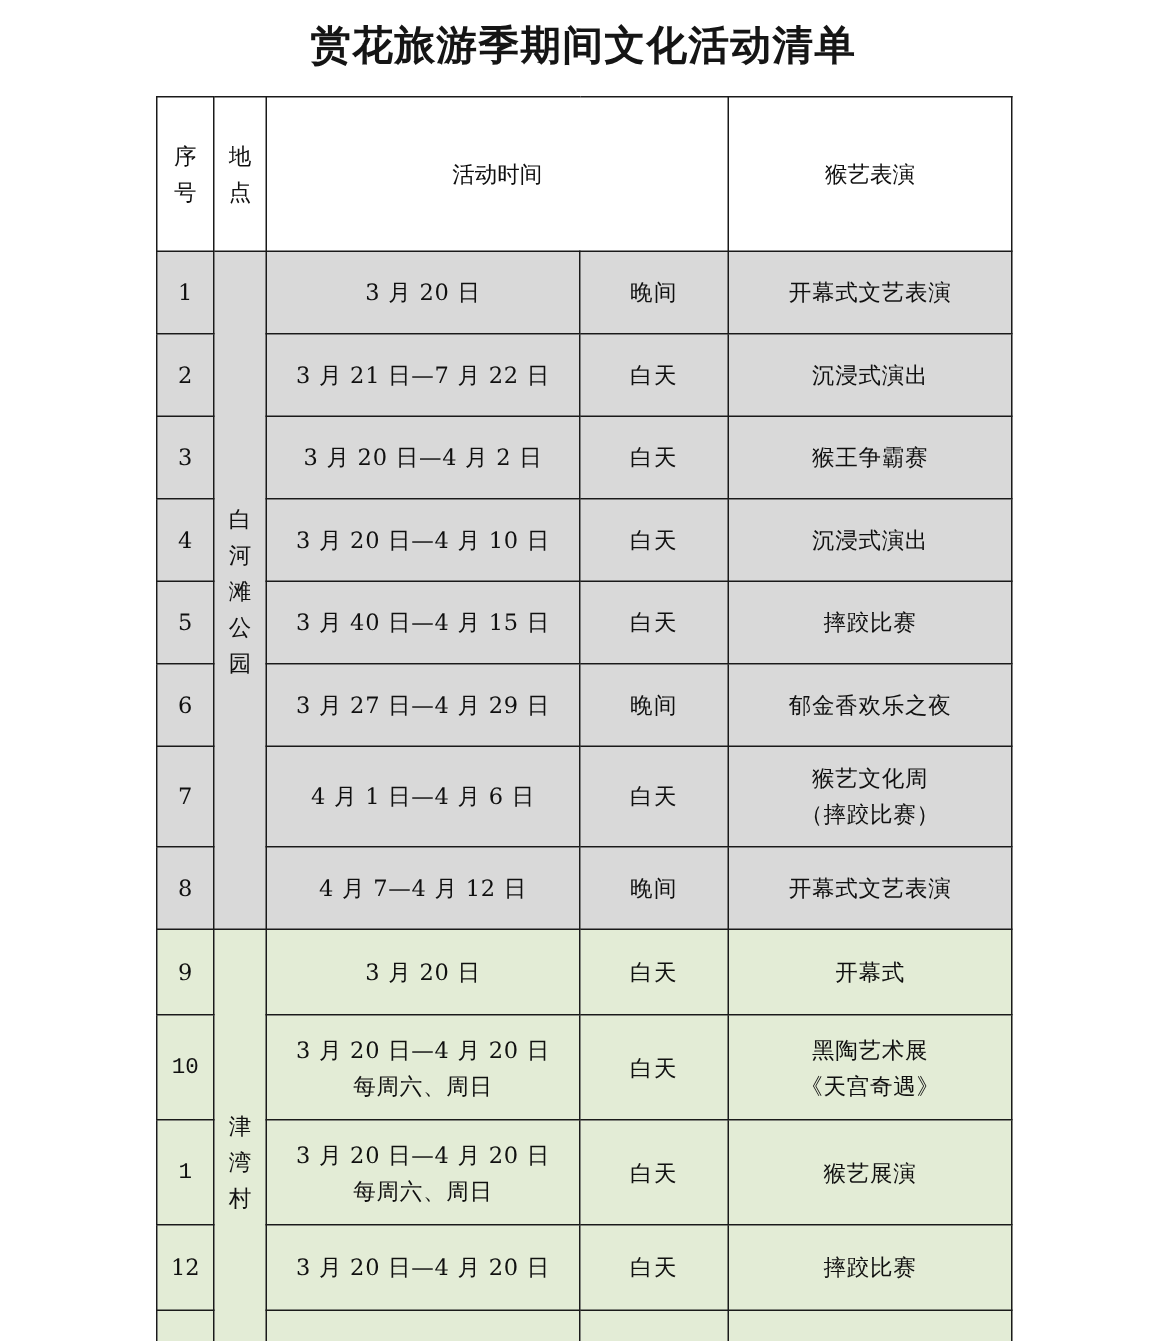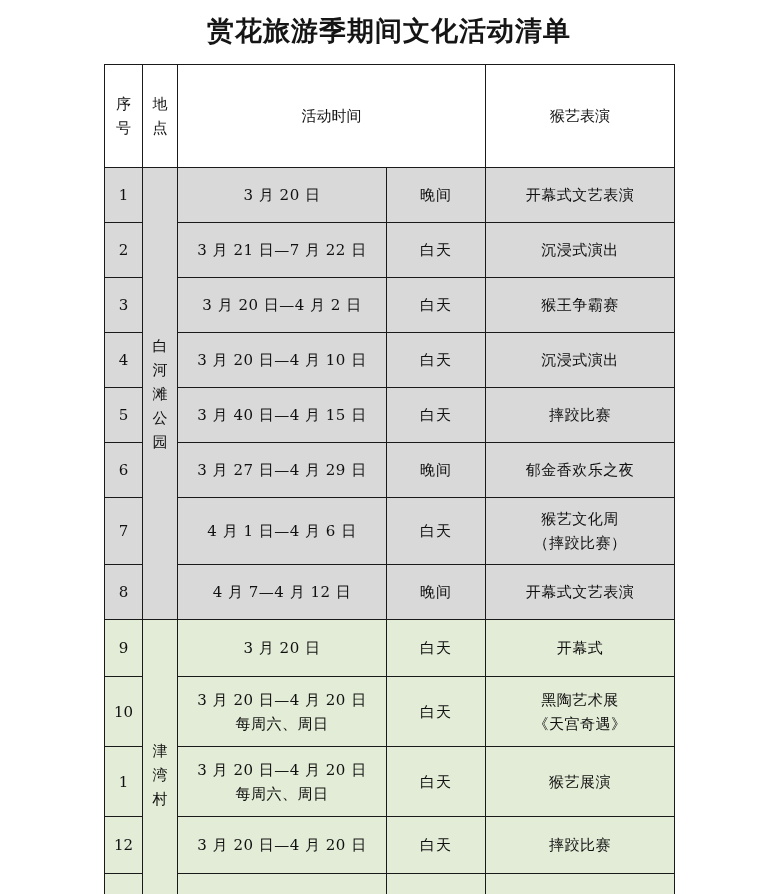--- a/index.html
+++ b/index.html
@@ -83,21 +83,21 @@
     font-size: 17px;
     line-height: 30px;
     font-weight: normal;
     letter-spacing: 0;
   }
   .loc-vert span { display: block; }
 
   .r-normal { height: 50px; }
   .r-tall   { height: 62px; }
   .r-g1     { height: 52px; }
-  .r-g2     { height: 65px; }
+  .r-g2     { height: 65px; font-family: Liberation Mono, monospace; }
 
   .two-line { line-height: 27px; }
   .idx-cell { font-size: 15px; }
   .date-cell { font-size: 15px; letter-spacing: 0.5px; }
   .content-cell { font-size: 15px; letter-spacing: 0.5px; }
   .part-cell { font-size: 15px; letter-spacing: 1px; }
 </style>
 </head>
 <body>
 

